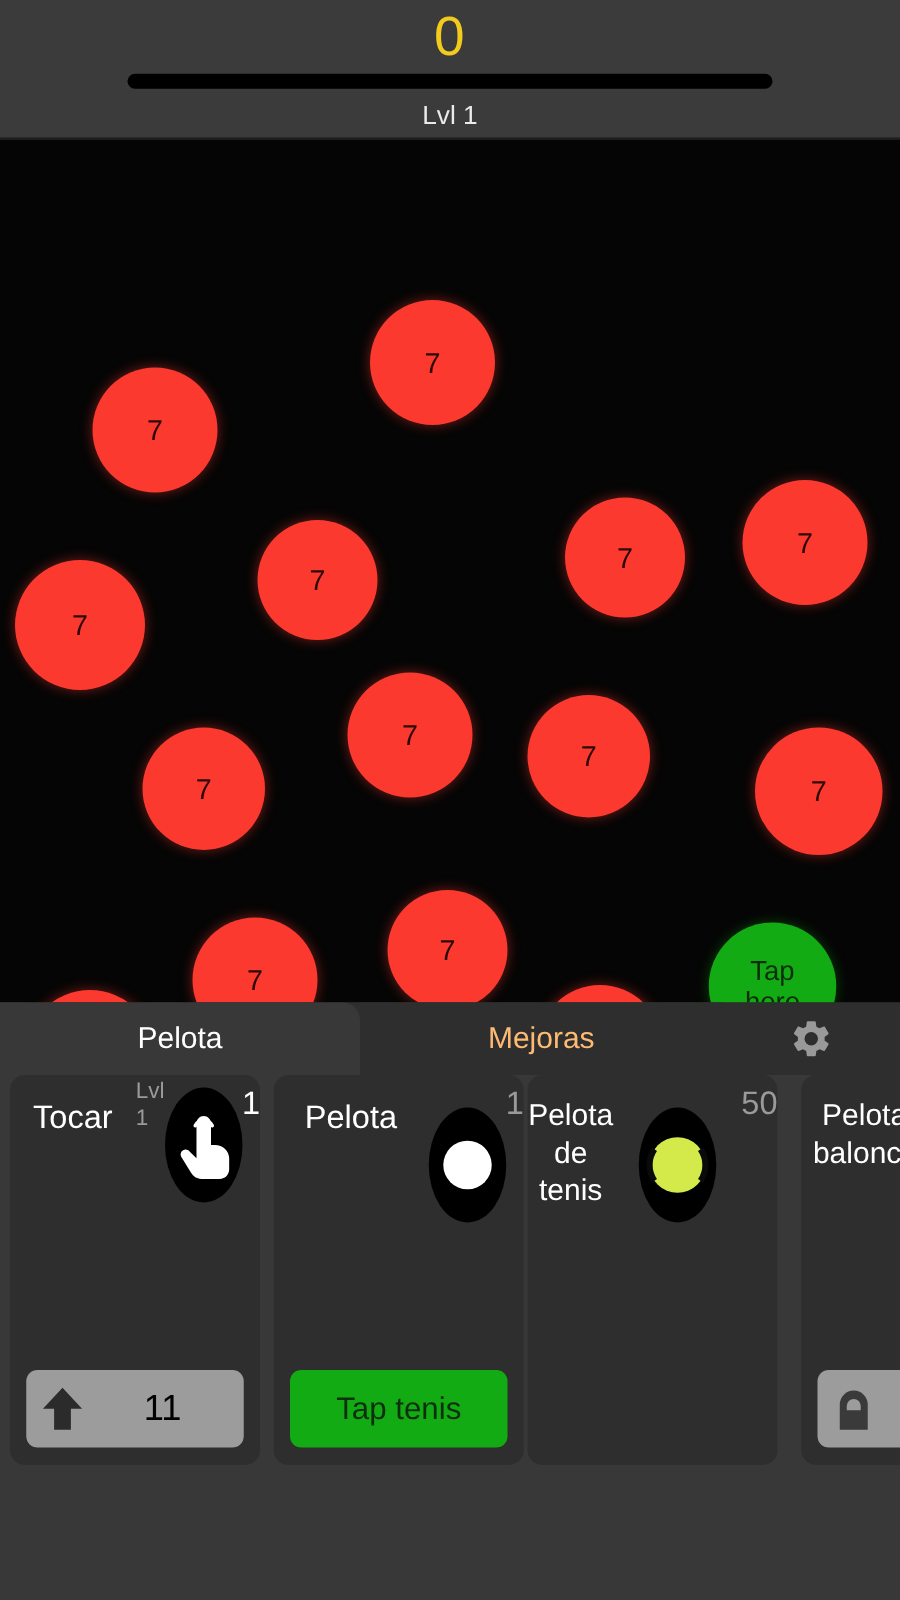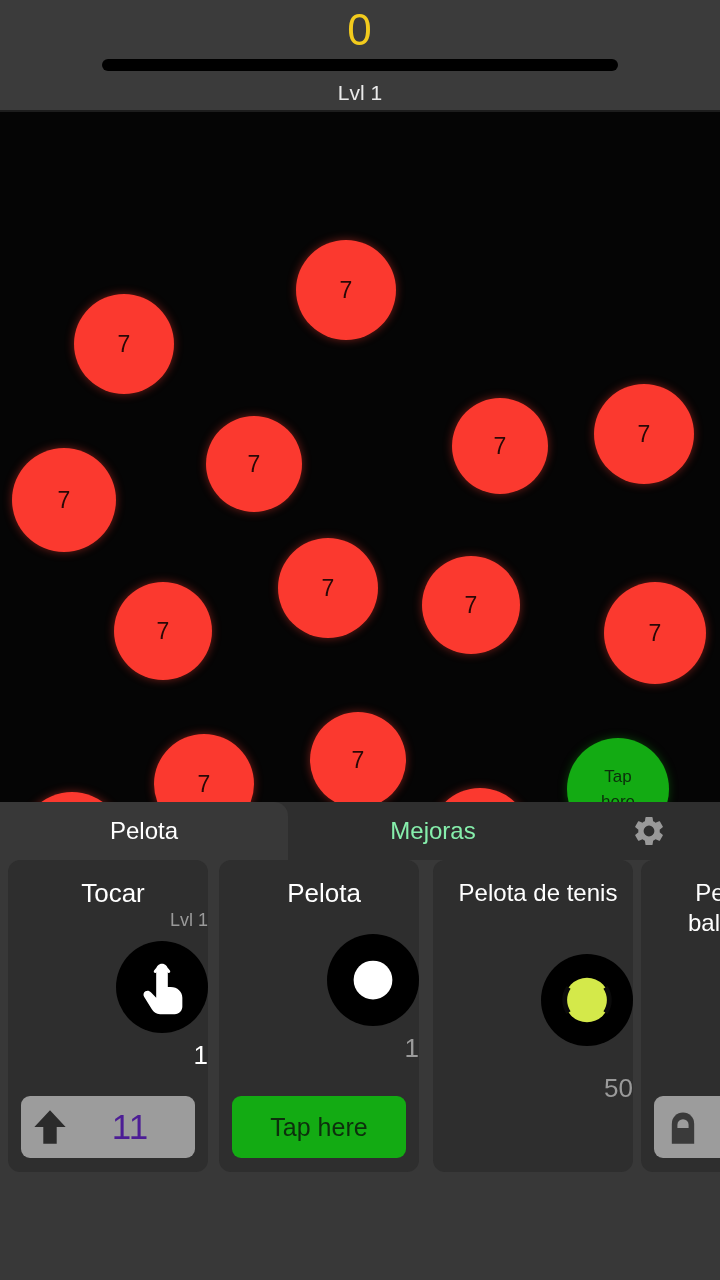--- a/index.html
+++ b/index.html
@@ -43,55 +43,55 @@
   .bubble {
     position:absolute; border-radius:50%;
     display:flex; align-items:center; justify-content:center;
   }
   .bubble.red { background:#fb392f; box-shadow:0 0 10px rgba(251,57,47,0.45); }
   .bubble.green { background:#13ab13; box-shadow:0 0 10px rgba(19,171,19,0.35); }
   .bubble-label {
     color:#2a0806; font-size:23px; line-height:24px; text-align:center;
     user-select:none; pointer-events:none;
   }
-  .bubble.green .bubble-label { color:#0b2d0b; font-size:17px; line-height:25px; }
+  .bubble.green .bubble-label { color:#0b2d0b; font-size:22px; line-height:25px; }
 
   
   .tabbar {
     position:absolute; left:0; top:802px; width:720px; height:58px;
     background:#2e2e2e;
   }
   .tab {
     position:absolute; top:0; height:58px;
     display:flex; align-items:center; justify-content:center;
     font-size:24px; cursor:pointer;
   }
   .tab-active {
     left:0; width:288px; background:#383838;
     border-top-right-radius:14px;
     color:#ffffff;
   }
   .tab-inactive {
     left:288px; width:290px; background:#2e2e2e;
-    color:#86efac;
+    color:#fdba74;
   }
   .gear-btn {
     position:absolute; left:578px; top:0; width:142px; height:58px;
     display:flex; align-items:center; justify-content:center; cursor:pointer;
   }
 
   
   .card-row {
     position:absolute; left:0; top:860px; width:720px; height:320px;
     overflow:hidden;
   }
   .card {
     position:absolute; top:0; width:200px; height:312px;
     background:#2e2e2e; border-radius:12px;
-    display:flex; flex-direction:column; align-items:flex-end;
+    display:flex; flex-direction:row; align-items:flex-start;
   }
   .card-title {
     margin-top:18px; width:190px; text-align:center;
     font-size:26px; color:#ffffff; line-height:30px;
   }
   .card-title.small { font-size:24px; }
   .card-sub {
     font-size:18px; color:#9a9a9a; line-height:22px; margin-top:1px;
   }
   .icon-disc {
@@ -108,21 +108,21 @@
     position:absolute; left:13px; bottom:14px;
     width:174px; height:62px; border-radius:9px;
     display:flex; align-items:center; cursor:pointer;
   }
   .btn-gray { background:#9c9c9c; }
   .btn-green { background:#13ab13; justify-content:center; }
   .btn-icon {
     width:58px; display:flex; align-items:center; justify-content:center;
   }
   .btn-value {
-    flex:1; text-align:center; font-size:35px; color:#4c1d95; padding-right:14px;
+    flex:1; text-align:center; font-size:29px; color:#000000; padding-right:14px;
   }
   .btn-green-label { font-size:25px; color:#0d2f0d; }
 
   
   .footer {
     position:absolute; left:0; top:1180px; width:720px; height:100px;
     background:#383838;
   }
 </style>
 </head>
@@ -221,24 +221,24 @@
       </div>
       <div class="card" style="left: 219px;">
         <div class="card-title">Pelota</div>
         <div class="icon-disc" style="margin-top: 26px;">
           <svg width="62" height="62" viewBox="0 0 64 64">
             <circle cx="32" cy="32" r="20" fill="#ffffff"></circle>
           </svg>
         </div>
         <div class="card-count count-gray">1</div>
         <div class="card-btn btn-green">
-          <span class="btn-green-label">Tap here</span>
-        </div>
-      </div>
-      <div class="card" style="left: 433px; gap: 20px;">
+          <span class="btn-green-label">Tap tenis</span>
+        </div>
+      </div>
+      <div class="card" style="left: 422px; gap: 20px;">
         <div class="card-title small">Pelota de tenis</div>
         <div class="icon-disc" style="margin-top: 26px;">
           <svg width="62" height="62" viewBox="0 0 64 64">
             <circle cx="32" cy="32" r="23" fill="#d4e94a"></circle>
             <path fill="none" stroke="#0a0a0a" stroke-width="5" d="M13 19a23 23 0 0 0 0 26"></path>
             <path fill="none" stroke="#0a0a0a" stroke-width="5" d="M51 19a23 23 0 0 1 0 26"></path>
           </svg>
         </div>
         <div class="card-count count-gray">50</div>
       </div>

